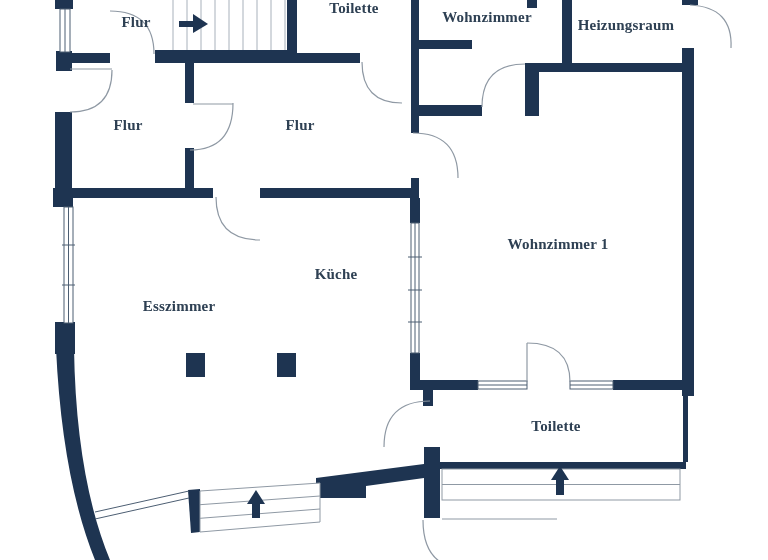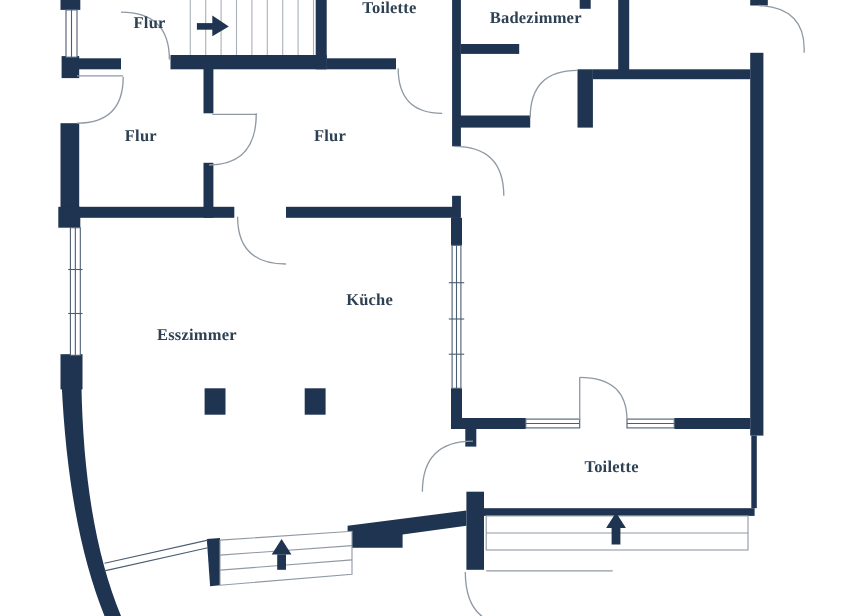--- a/index.html
+++ b/index.html
@@ -156,19 +156,21 @@
       <path class="door-arc" d="M690,5 Q733,7 731,48"></path>
       <path class="door-arc" d="M527,343 Q570,343 570,382"></path>
       <path class="leaf" d="M527,343 L527,382"></path>
       <path class="door-arc" d="M430,401 Q384,401 384,447"></path>
       <path class="door-arc" d="M423,520 Q423,569 468,569"></path>
     </g>
   </svg>
 
   <div class="room-label" style="left:136px;top:22px">Flur</div>
   <div class="room-label" style="left:354px;top:8px">Toilette</div>
-  <div class="room-label" style="left:487px;top:17px">Badezimmer</div>
+  <div class="room-label" style="left:487px;top:17px">Wohnzimmer</div>
+  <div class="room-label" style="left:626px;top:25px">Heizungsraum</div>
   <div class="room-label" style="left:128px;top:125px">Flur</div>
   <div class="room-label" style="left:300px;top:125px">Flur</div>
   <div class="room-label" style="left:179px;top:306px">Esszimmer</div>
   <div class="room-label" style="left:336px;top:274px">Küche</div>
+  <div class="room-label" style="left:558px;top:244px">Wohnzimmer 1</div>
   <div class="room-label" style="left:556px;top:426px">Toilette</div>
 </div>
 
 </body></html>

